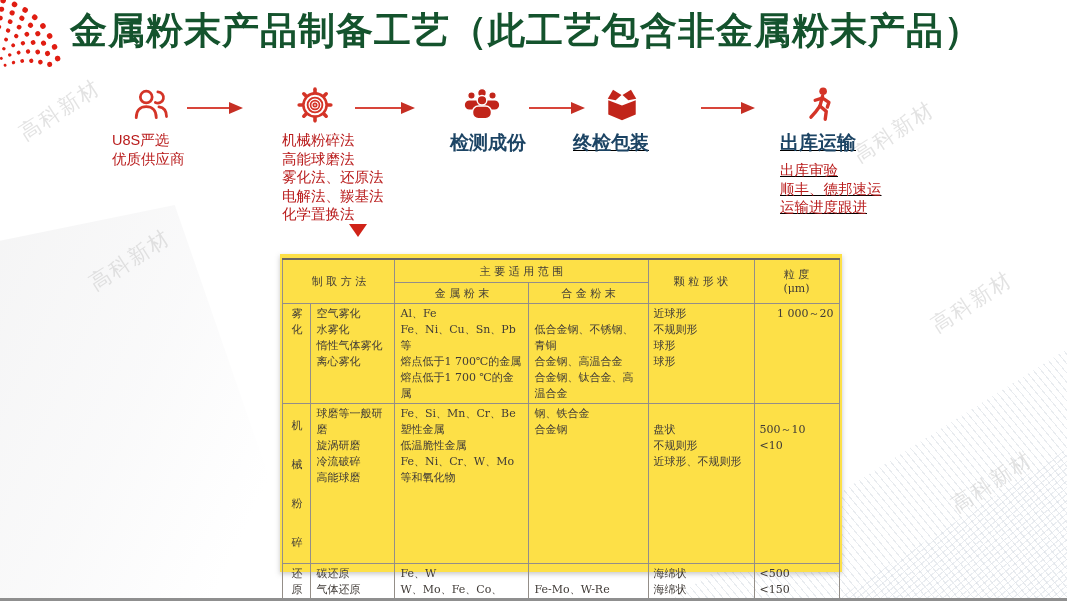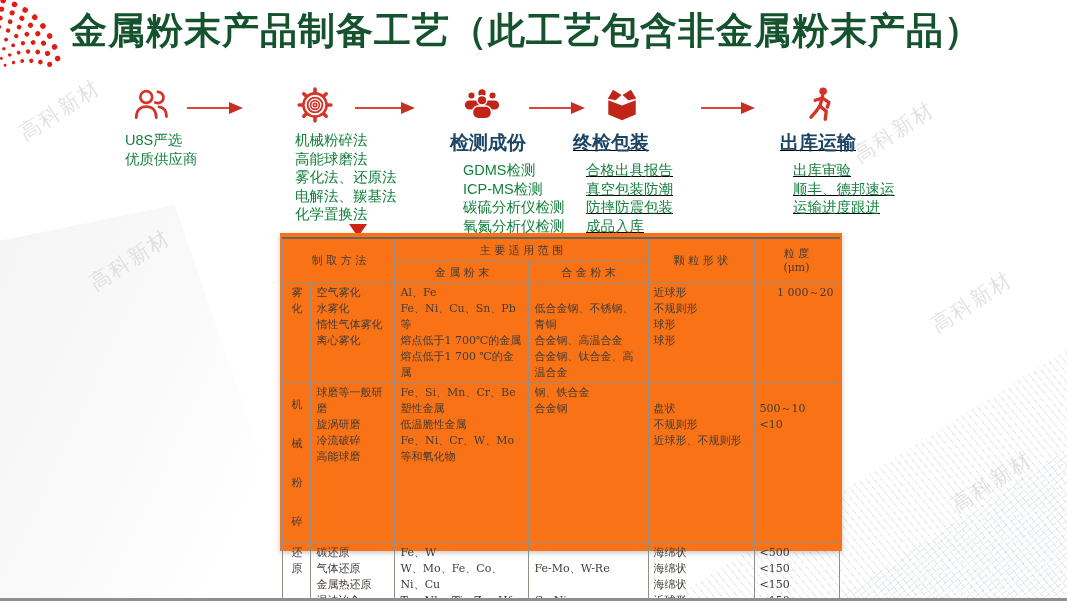--- a/index.html
+++ b/index.html
@@ -32,31 +32,31 @@
   .logo { position:absolute; left:-16px; top:-30px; width:110px; height:110px; }
   
   .title {
     position:absolute; left:70px; top:6px; width:990px;
     font-size:37px; font-weight:bold; color:#14532d; letter-spacing:1px; white-space:nowrap;
   }
   
   .step { position:absolute; top:86px; width:165px; }
   .step-icon { height:40px; }
   .step-title { font-size:19px; font-weight:bold; color:#1c4464; margin-top:4px; }
-  .step-items { font-size:14.5px; color:#15803d; line-height:18.5px; margin-top:5px; white-space:pre-line;margin-left:13px; }
+  .step-items { font-size:14.5px; color:#b91c1c; line-height:18.5px; margin-top:5px; white-space:pre-line; }
   .arrow { position:absolute; top:100px; height:16px; }
   .tri-down {
     position:absolute; left:349px; top:224px; width:0; height:0;
     border-left:9px solid transparent; border-right:9px solid transparent;
     border-top:13px solid #d02318;
   }
   
   .table-card {
-    position:absolute; left:280px; top:233px; width:562px; height:318px;
-    background:#f97316; box-shadow:0 2px 5px rgba(130,130,130,.45); padding-top:4px;
+    position:absolute; left:280px; top:254px; width:562px; height:318px;
+    background:#fde047; box-shadow:0 2px 5px rgba(130,130,130,.45); padding-top:4px;
     box-sizing:border-box;
   }
   table.scan {
     border-collapse:collapse; table-layout:fixed; width:556px; margin:0 auto;
     font-family:"DejaVu Serif", serif; font-size:11px; color:#403b37;
     border-top:2px solid #6b6560; border-bottom:2px solid #6b6560;
   }
   table.scan th, table.scan td {
     border:1px solid #948e88; padding:2px 5px 1px 5px; font-weight:normal;
     line-height:16px; white-space:pre-line; vertical-align:top; overflow:hidden;
@@ -161,46 +161,38 @@
             <circle cx="9" cy="9" r="3.6"></circle>
             <circle cx="29" cy="9" r="3.6"></circle>
             <circle cx="19" cy="6.5" r="4.2"></circle>
             <rect x="2" y="13" width="34" height="10" rx="5"></rect>
             <circle cx="19" cy="13.5" r="4.6"></circle>
             <rect x="10" y="19" width="18" height="12" rx="5.5"></rect>
           </g>
         </svg>
       </div>
       <div class="step-title">检测成份</div>
-      <div class="step-items">GDMS检测
-ICP-MS检测
-碳硫分析仪检测
-氧氮分析仪检测</div>
     </div>
 
     <svg class="arrow" style="left:528px;" width="58" height="16" viewBox="0 0 58 16">
       <line x1="1" y1="8" x2="43" y2="8" stroke="#d8453a" stroke-width="2"></line>
       <polygon points="43,2 57,8 43,14" fill="#c62f24"></polygon>
     </svg>
 
     <div class="step" style="left:573px;text-decoration:underline;">
       <div class="step-icon" style="padding-left:30px;">
         <svg width="38" height="38" viewBox="0 0 36 36">
           <g fill="#c1251a">
             <polygon points="4.5,12 9.5,3.5 17.5,8.5 12,13.5"></polygon>
             <polygon points="31.5,12 26.5,3.5 18.5,8.5 24,13.5"></polygon>
             <path d="M5,13.5 L18,18.5 L31,13.5 L31,27 L18,32.5 L5,27 Z"></path>
           </g>
         </svg>
       </div>
       <div class="step-title">终检包装</div>
-      <div class="step-items">合格出具报告
-真空包装防潮
-防摔防震包装
-成品入库</div>
     </div>
 
     <svg class="arrow" style="left:700px;" width="56" height="16" viewBox="0 0 56 16">
       <line x1="1" y1="8" x2="41" y2="8" stroke="#d8453a" stroke-width="2"></line>
       <polygon points="41,2 55,8 41,14" fill="#c62f24"></polygon>
     </svg>
 
     <div class="step" style="left:780px;text-decoration:underline;">
       <div class="step-icon" style="padding-left:24px;">
         <svg width="34" height="38" viewBox="0 0 32 36">

